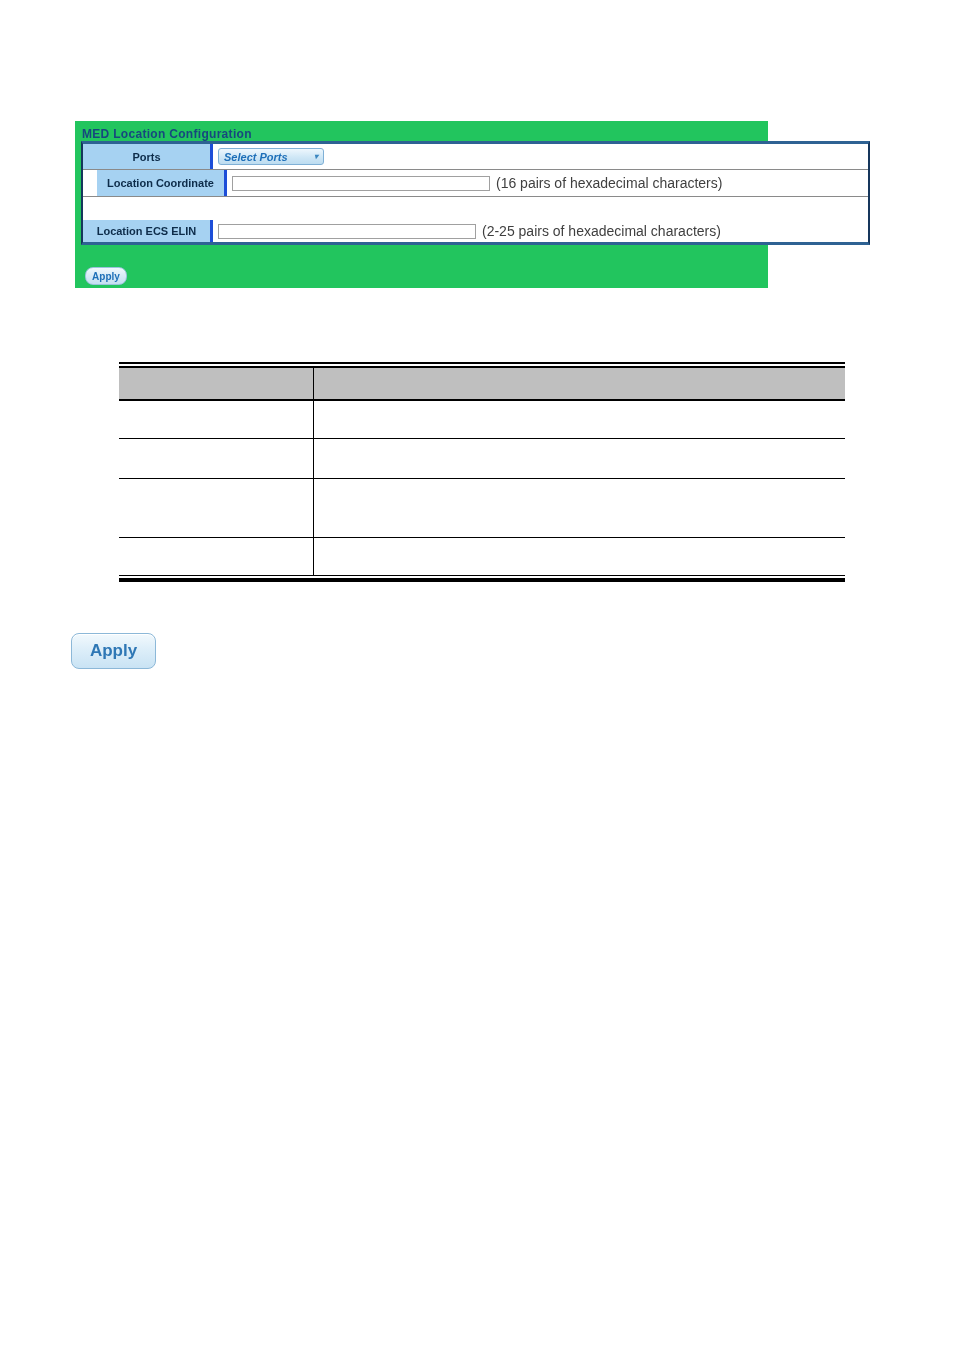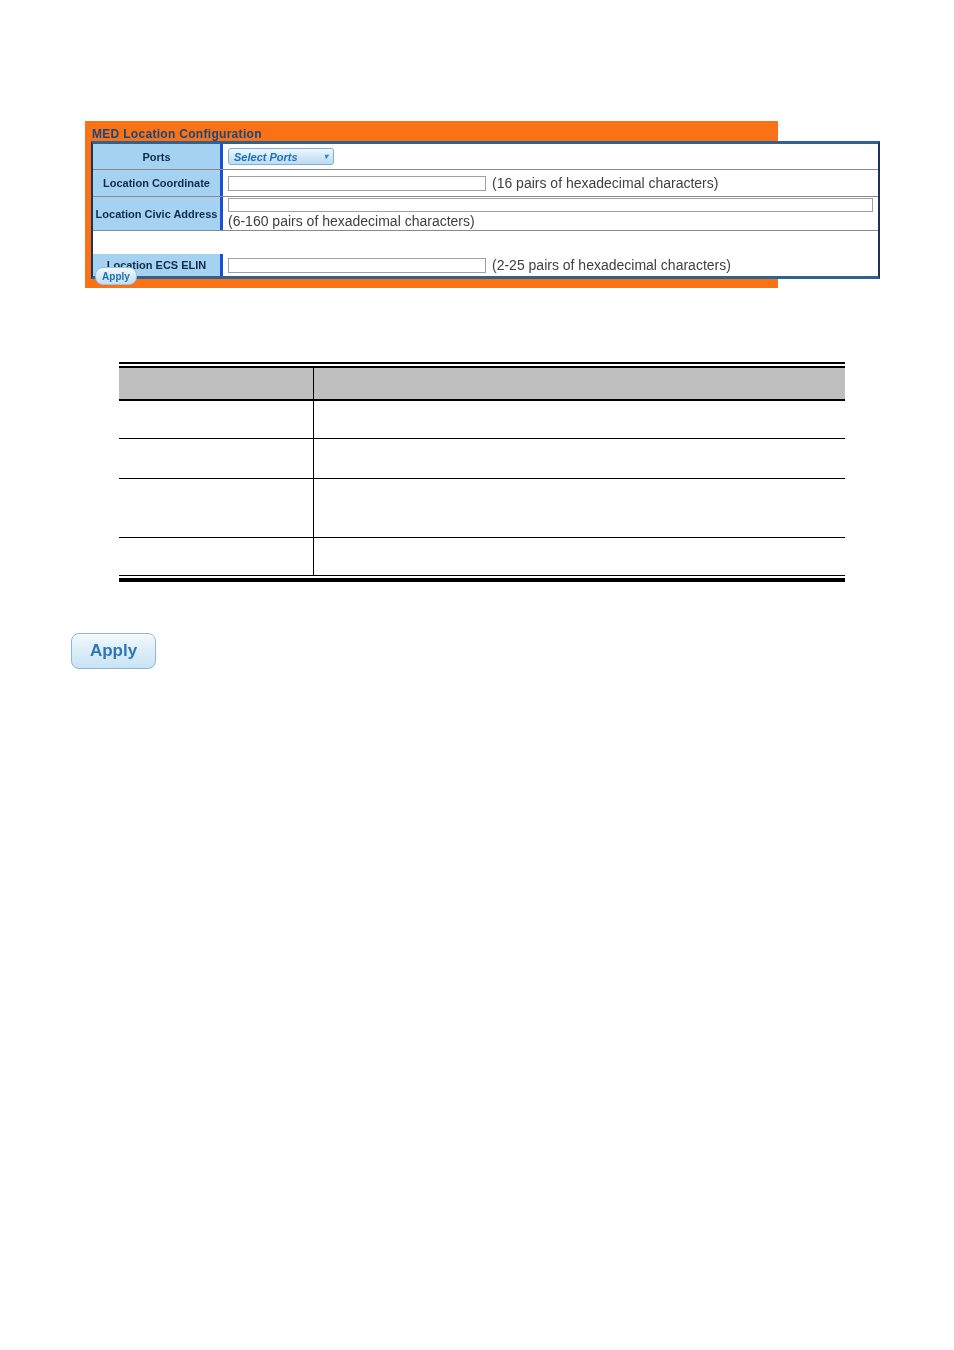--- a/index.html
+++ b/index.html
@@ -7,23 +7,23 @@
     width: 954px; height: 1350px;
     background: #ffffff;
     font-family: "Liberation Sans", sans-serif;
     position: relative;
     overflow: hidden;
   }
 
   
   .panel {
     position: absolute;
-    left: 85px; top: 121px;
+    left: 75px; top: 121px;
     width: 693px; height: 167px;
-    background: #f97316;
+    background: #22c55e;
   }
   .panel-title {
     position: absolute;
     left: 7px; top: 6px;
     font-size: 12px;
     font-weight: bold;
     color: #17477e;
     letter-spacing: 0.3px;
     white-space: nowrap;
   }
@@ -55,21 +55,21 @@
     display: flex; align-items: center;
     padding: 3px 5px;
     min-width: 0;
   }
   .med-content.stacked {
     flex-direction: column;
     align-items: flex-start;
     justify-content: center;
   }
   .row-ports   { height: 25px; }
-  .row-coord   { height: 26px; }
+  .row-coord   { height: 26px; padding-left: 14px; }
   .row-civic   { height: 33px; }
   .row-elin    { height: 22px; margin-top: 23px; }
 
   .dropdown {
     width: 106px; height: 17px;
     border: 1px solid #7fb0d6;
     border-radius: 3px;
     background: linear-gradient(#eef7fd, #cfe7f6 55%, #bcdcf0);
     display: flex; align-items: center; justify-content: space-between;
     padding: 0 5px;
@@ -180,27 +180,20 @@
     </div>
 
     <div class="med-row row-coord">
       <div class="med-label">Location Coordinate</div>
       <div class="med-content">
         <input class="text-input input-short" type="text" value="" style="">
         <span class="hint">(16 pairs of hexadecimal characters)</span>
       </div>
     </div>
 
-    <div class="med-row row-civic">
-      <div class="med-label">Location Civic Address</div>
-      <div class="med-content stacked">
-        <input class="text-input input-wide" type="text" value="" style="">
-        <span class="hint below">(6-160 pairs of hexadecimal characters)</span>
-      </div>
-    </div>
 
     <div class="med-row row-elin">
       <div class="med-label">Location ECS ELIN</div>
       <div class="med-content">
         <input class="text-input input-short" type="text" value="" style="">
         <span class="hint">(2-25 pairs of hexadecimal characters)</span>
       </div>
     </div>
 
   </div>

